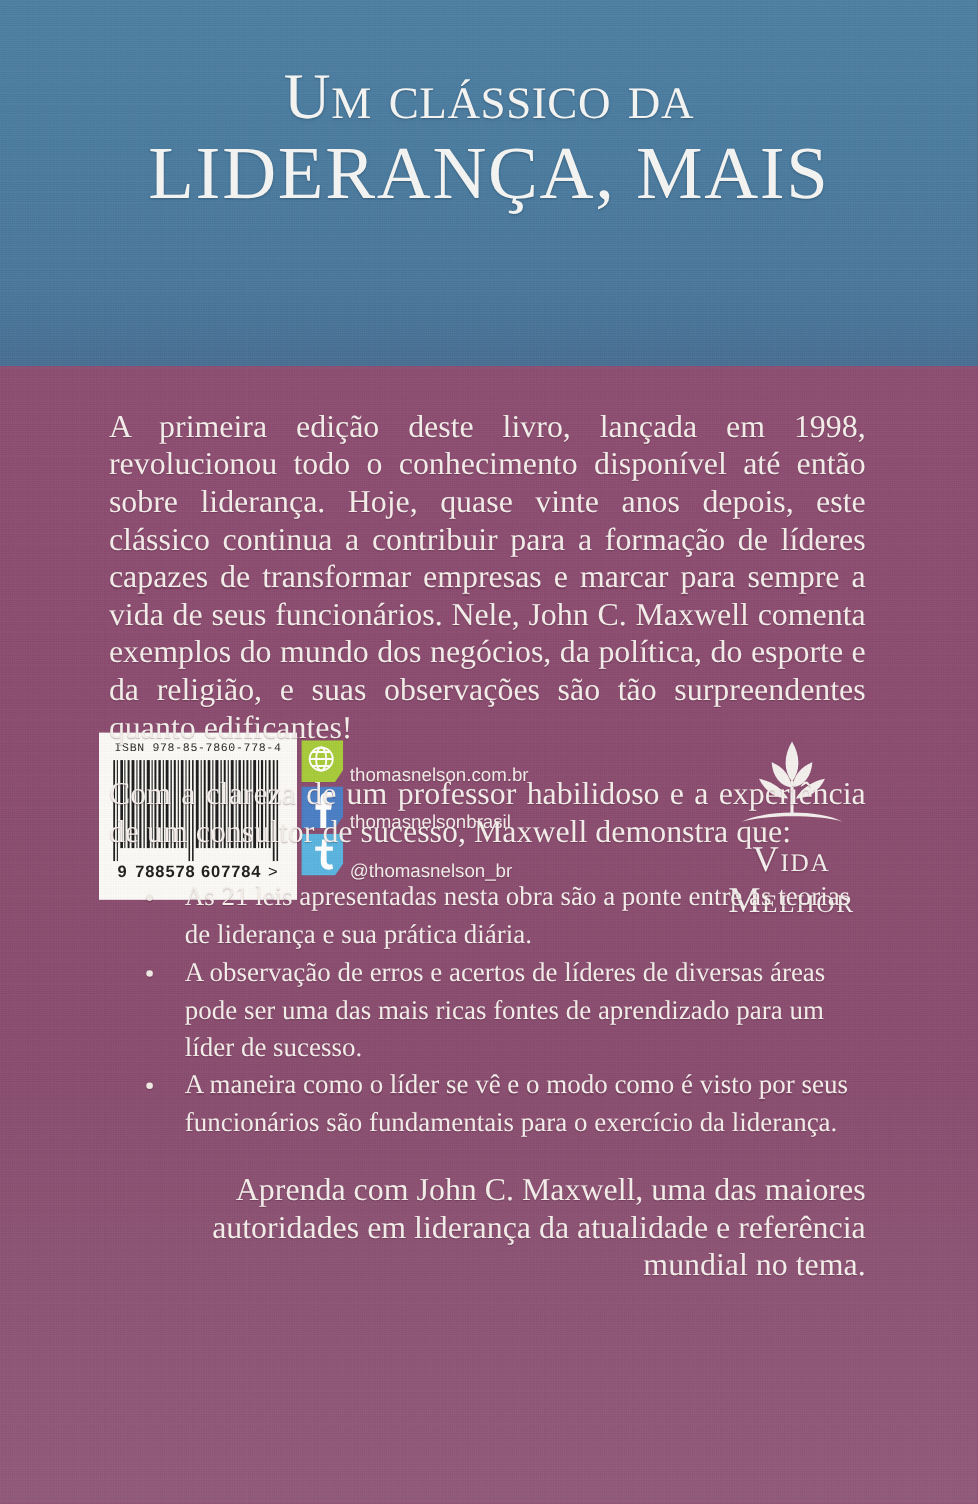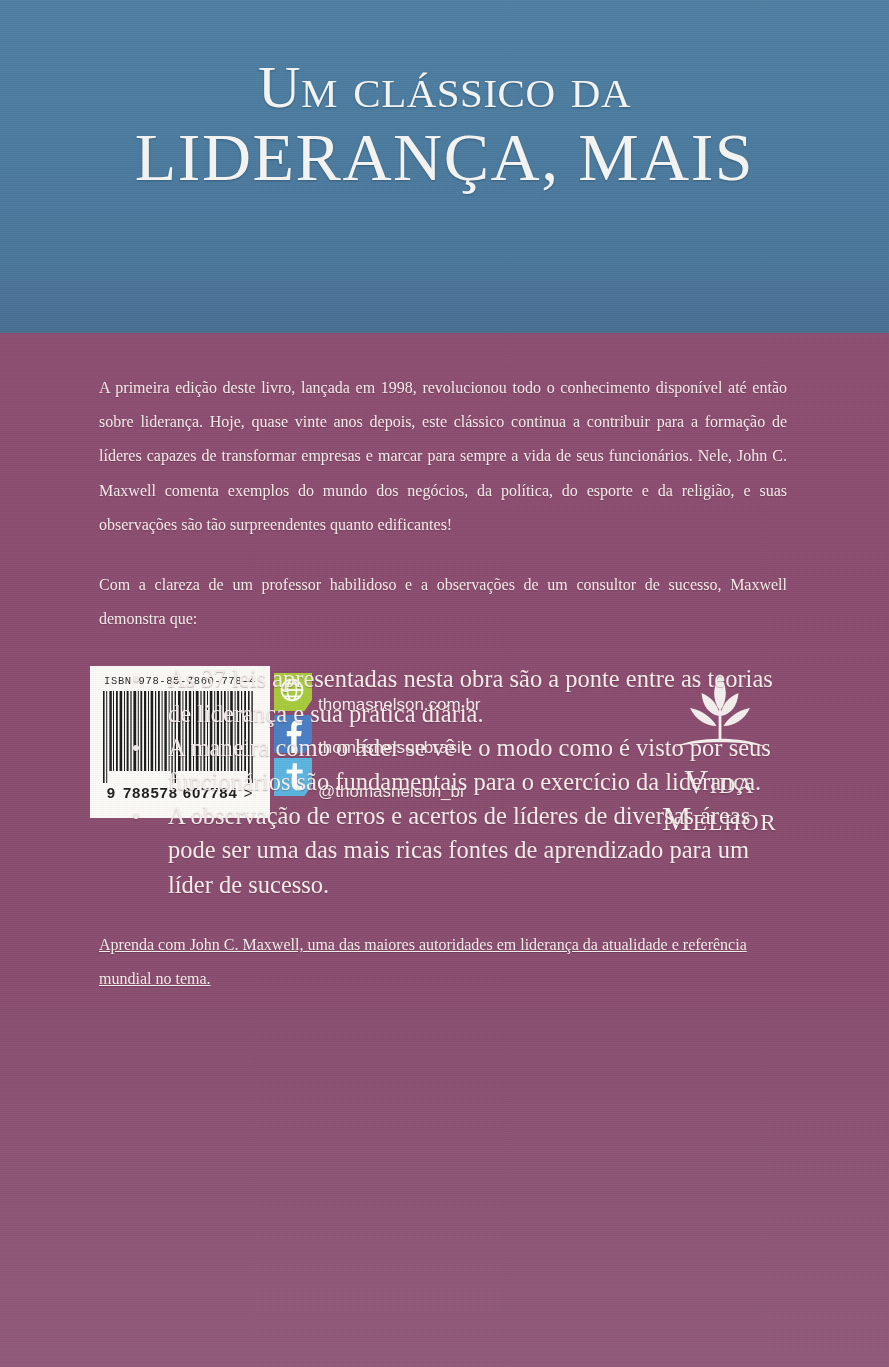--- a/index.html
+++ b/index.html
@@ -88,29 +88,29 @@
     position: absolute;
     left: 99px;
     top: 38px;
     width: 688px;
     z-index: 3;
     color: #f0ebe7;
   }
 
   .para {
     font-family: "Liberation Serif", serif;
-    font-size: 16px;
+    font-size: 29px;
     line-height: 34.2px;
     text-align: justify;
     text-justify: inter-word;
     color: #f1ece8;
     text-shadow: 0 1px 1px rgba(60,20,40,0.30);
     margin-bottom: 26px;
   }
-  .para.last-left { text-align: left; text-decoration: underline; }
+  .para.last-left { text-align: right; }
 
   #bullets {
     list-style: none;
     margin: 0 0 26px 0;
     padding: 0;
   }
   #bullets li {
     position: relative;
     padding-left: 69px;
     font-family: "Liberation Serif", serif;
@@ -231,34 +231,34 @@
     <span class="hl-line caps">LIDERANÇA, MAIS</span>
   </div>
 </div>
 
 <div id="body-band">
 
   <div id="copy">
 
     <p class="para">A primeira edição deste livro, lançada em 1998, revolucionou todo o conhecimento disponível até então sobre liderança. Hoje, quase vinte anos depois, este clássico continua a contribuir para a formação de líderes capazes de transformar empresas e marcar para sempre a vida de seus funcionários. Nele, John C. Maxwell comenta exemplos do mundo dos negócios, da política, do esporte e da religião, e suas observações são tão surpreendentes quanto edificantes!</p>
 
-    <p class="para">Com a clareza de um professor habilidoso e a observações de um consultor de sucesso, Maxwell demonstra que:</p>
+    <p class="para">Com a clareza de um professor habilidoso e a experiência de um consultor de sucesso, Maxwell demonstra que:</p>
 
     <ul id="bullets">
       <li>
         <span class="bullet-dot"></span>
-        <span>As 37 leis apresentadas nesta obra são a ponte entre as teorias de liderança e sua prática diária.</span>
+        <span>As 21 leis apresentadas nesta obra são a ponte entre as teorias de liderança e sua prática diária.</span>
+      </li>
+      <li>
+        <span class="bullet-dot"></span>
+        <span>A observação de erros e acertos de líderes de diversas áreas pode ser uma das mais ricas fontes de aprendizado para um líder de sucesso.</span>
       </li>
       <li>
         <span class="bullet-dot"></span>
         <span>A maneira como o líder se vê e o modo como é visto por seus funcionários são fundamentais para o exercício da liderança.</span>
-      </li>
-      <li>
-        <span class="bullet-dot"></span>
-        <span>A observação de erros e acertos de líderes de diversas áreas pode ser uma das mais ricas fontes de aprendizado para um líder de sucesso.</span>
       </li>
     </ul>
 
     <p class="para last-left">Aprenda com John C. Maxwell, uma das maiores autoridades em liderança da atualidade e referência mundial no tema.</p>
 
   </div>
 
   <div id="barcode-box">
     <div id="isbn-text">ISBN  978-85-7860-778-4</div>
     <svg id="barcode-bars" viewBox="0 0 158 92" preserveAspectRatio="none">

